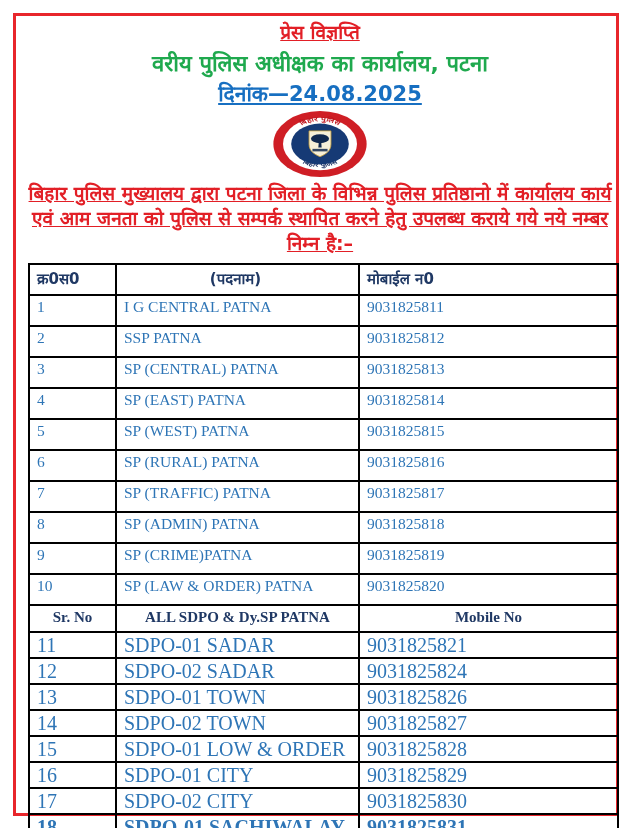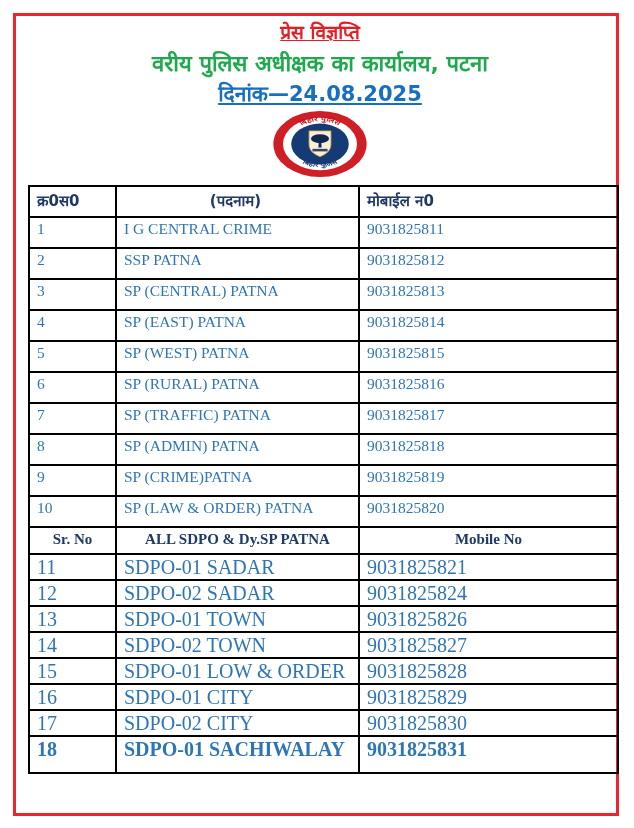--- a/index.html
+++ b/index.html
@@ -124,38 +124,39 @@
         <textPath href="#arcB" startOffset="50%" text-anchor="middle">बिहार पुलिस</textPath>
       </text>
       <circle cx="35" cy="35" r="21" fill="#163a75"></circle>
       <path d="M27 21.5 h16 v13.5 c0 7 -3.5 10.5 -8 13 c-4.5 -2.5 -8 -6 -8 -13 z" fill="#f7f0d8" stroke="#c9a23c" stroke-width="0.7"></path>
       <ellipse cx="35" cy="29.5" rx="6.6" ry="4.6" fill="#11294f"></ellipse>
       <path d="M34.1 33 h1.8 l0.3 5.5 h-2.4 z" fill="#11294f"></path>
       <rect x="29.5" y="40" width="11" height="2.6" fill="#11294f" opacity="0.85"></rect>
     </svg>
   </div>
 
+  <div class="intro">बिहार पुलिस मुख्यालय द्वारा पटना जिला के विभिन्न पुलिस प्रतिष्ठानो में कार्यालय कार्य एवं आम जनता को पुलिस से सम्पर्क स्थापित करने हेतु उपलब्ध कराये गये नये नम्बर निम्न है:–</div>
 
   <table class="contacts">
     <colgroup>
         <col class="c1">
         <col class="c2">
         <col class="c3">
       </colgroup>
     <tbody>
       <tr class="h1">
         <th>क्र0स0</th>
         <th class="center">(पदनाम)</th>
         <th>मोबाईल न0</th>
       </tr>
     </tbody>
     <tbody class="rows1">
         <tr>
           <td>1</td>
-          <td>I G  CENTRAL CRIME</td>
+          <td>I G  CENTRAL PATNA</td>
           <td>9031825811</td>
         </tr>
         <tr>
           <td>2</td>
           <td>SSP PATNA</td>
           <td>9031825812</td>
         </tr>
         <tr>
           <td>3</td>
           <td>SP (CENTRAL) PATNA</td>

